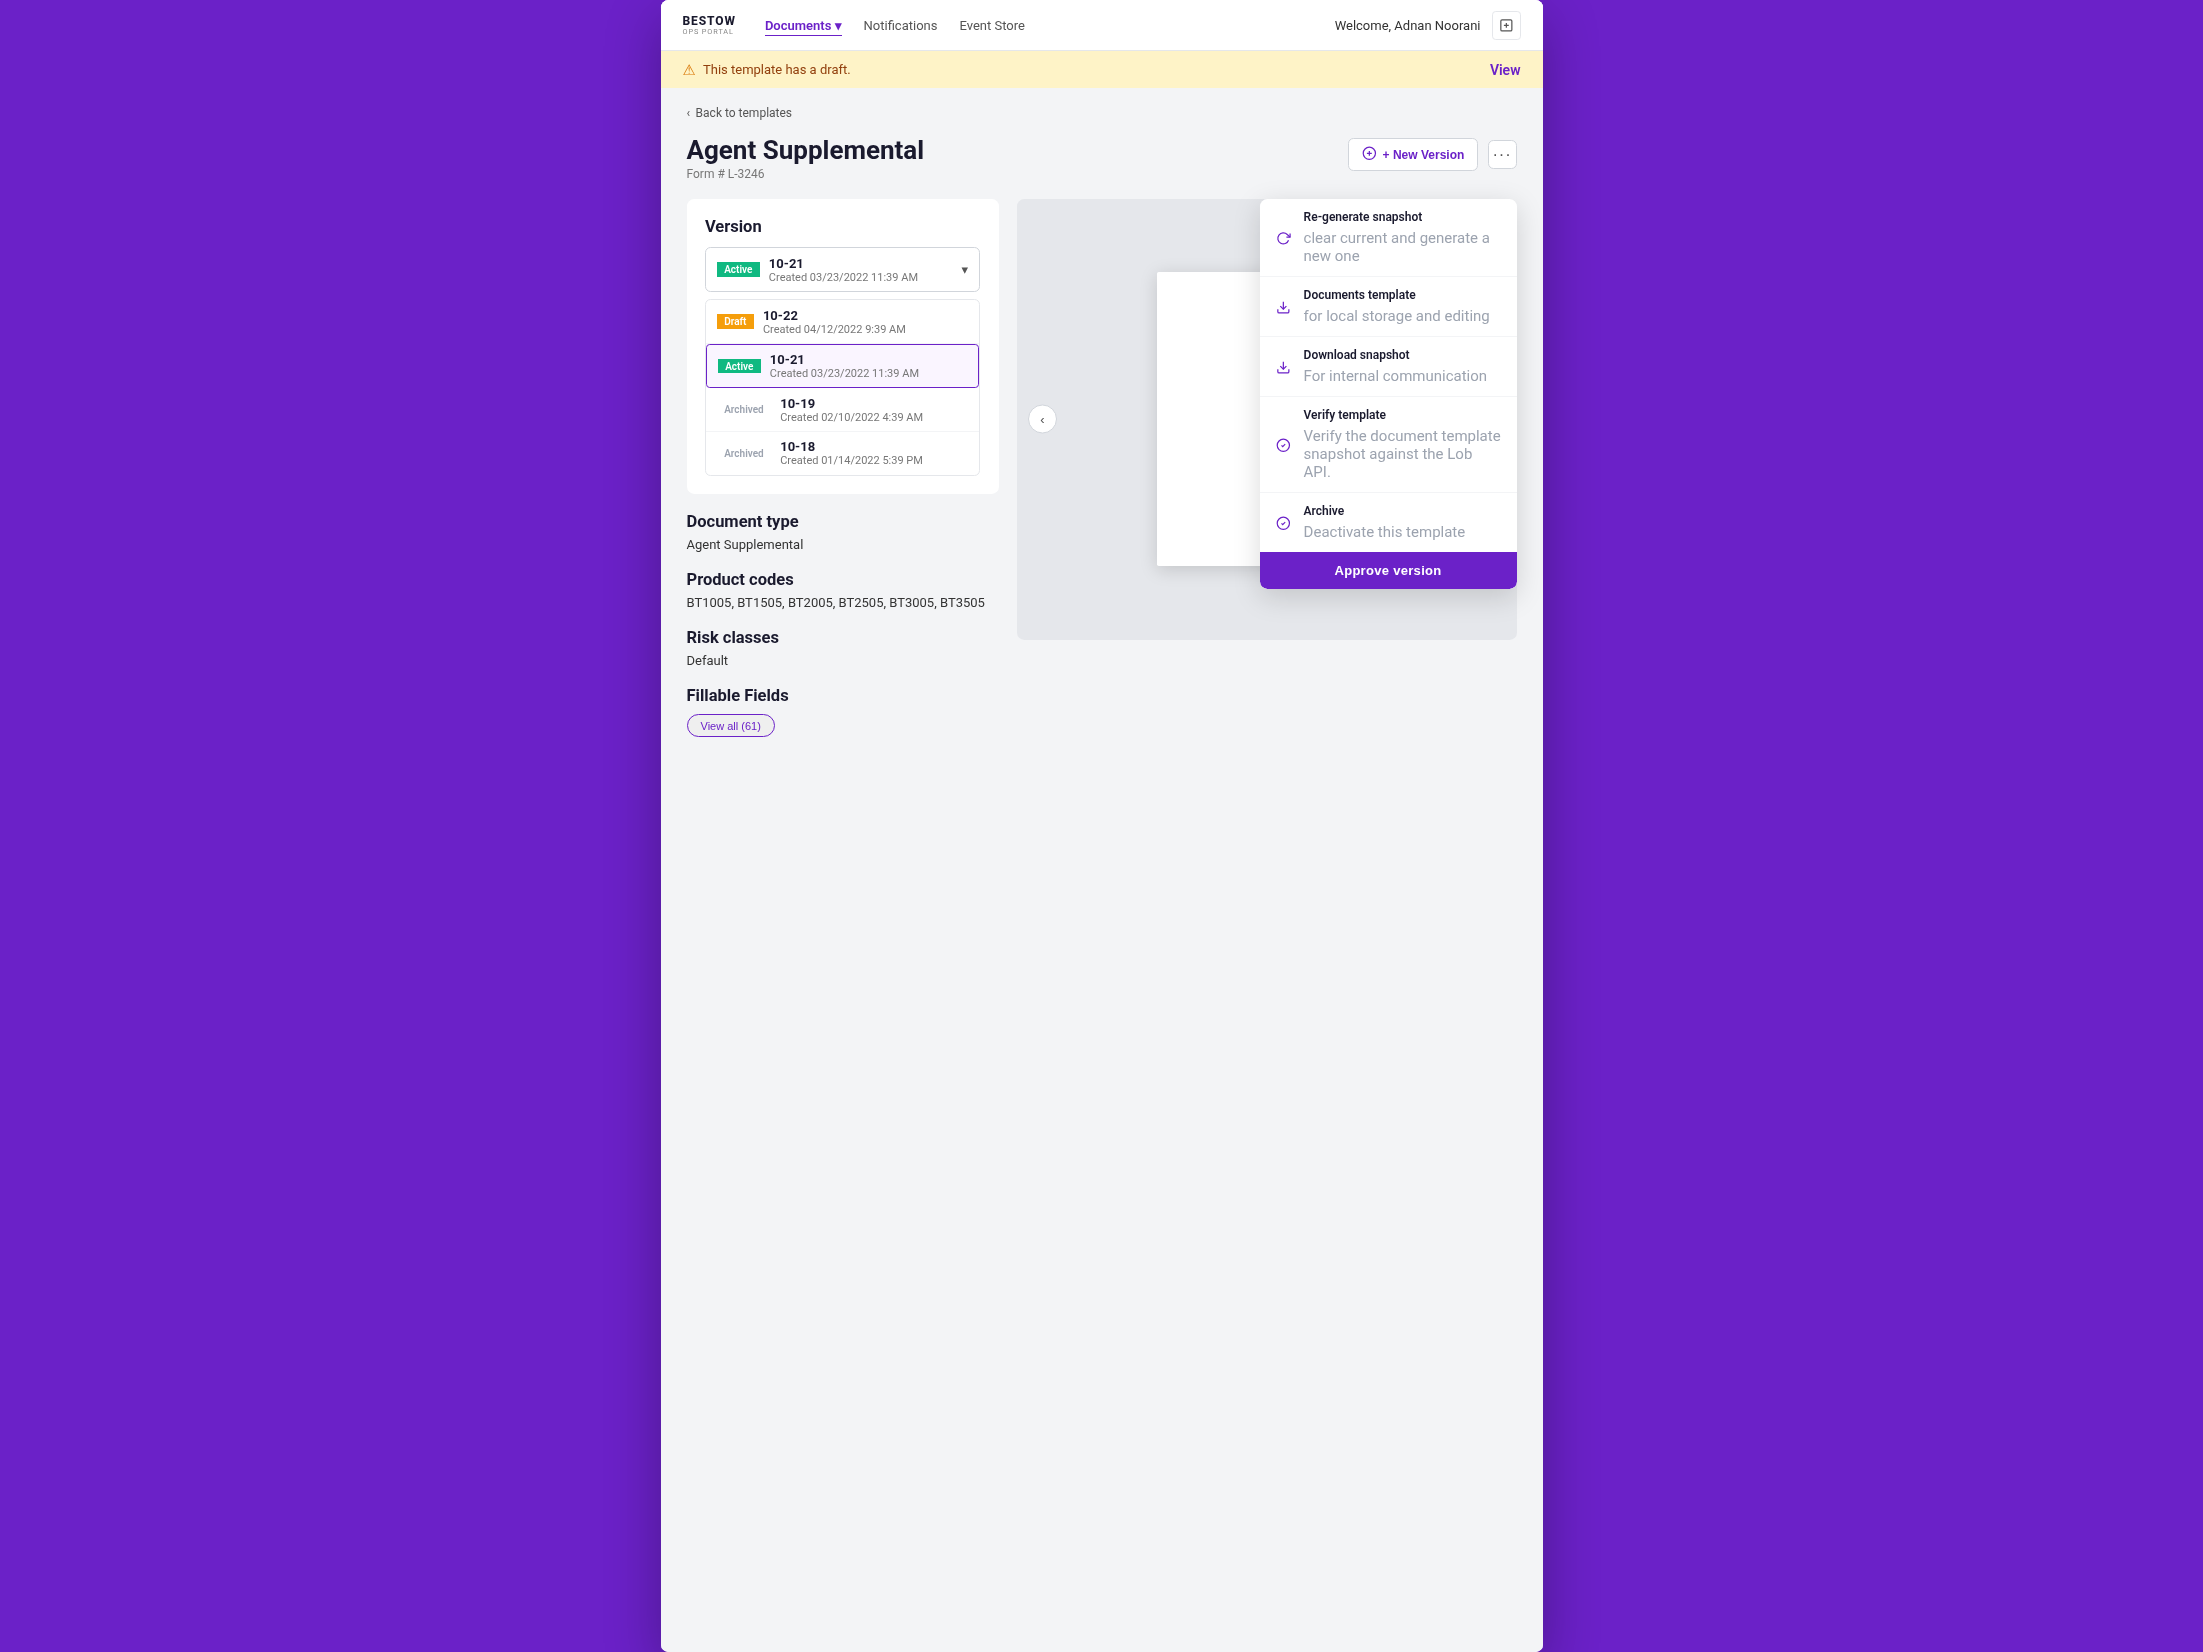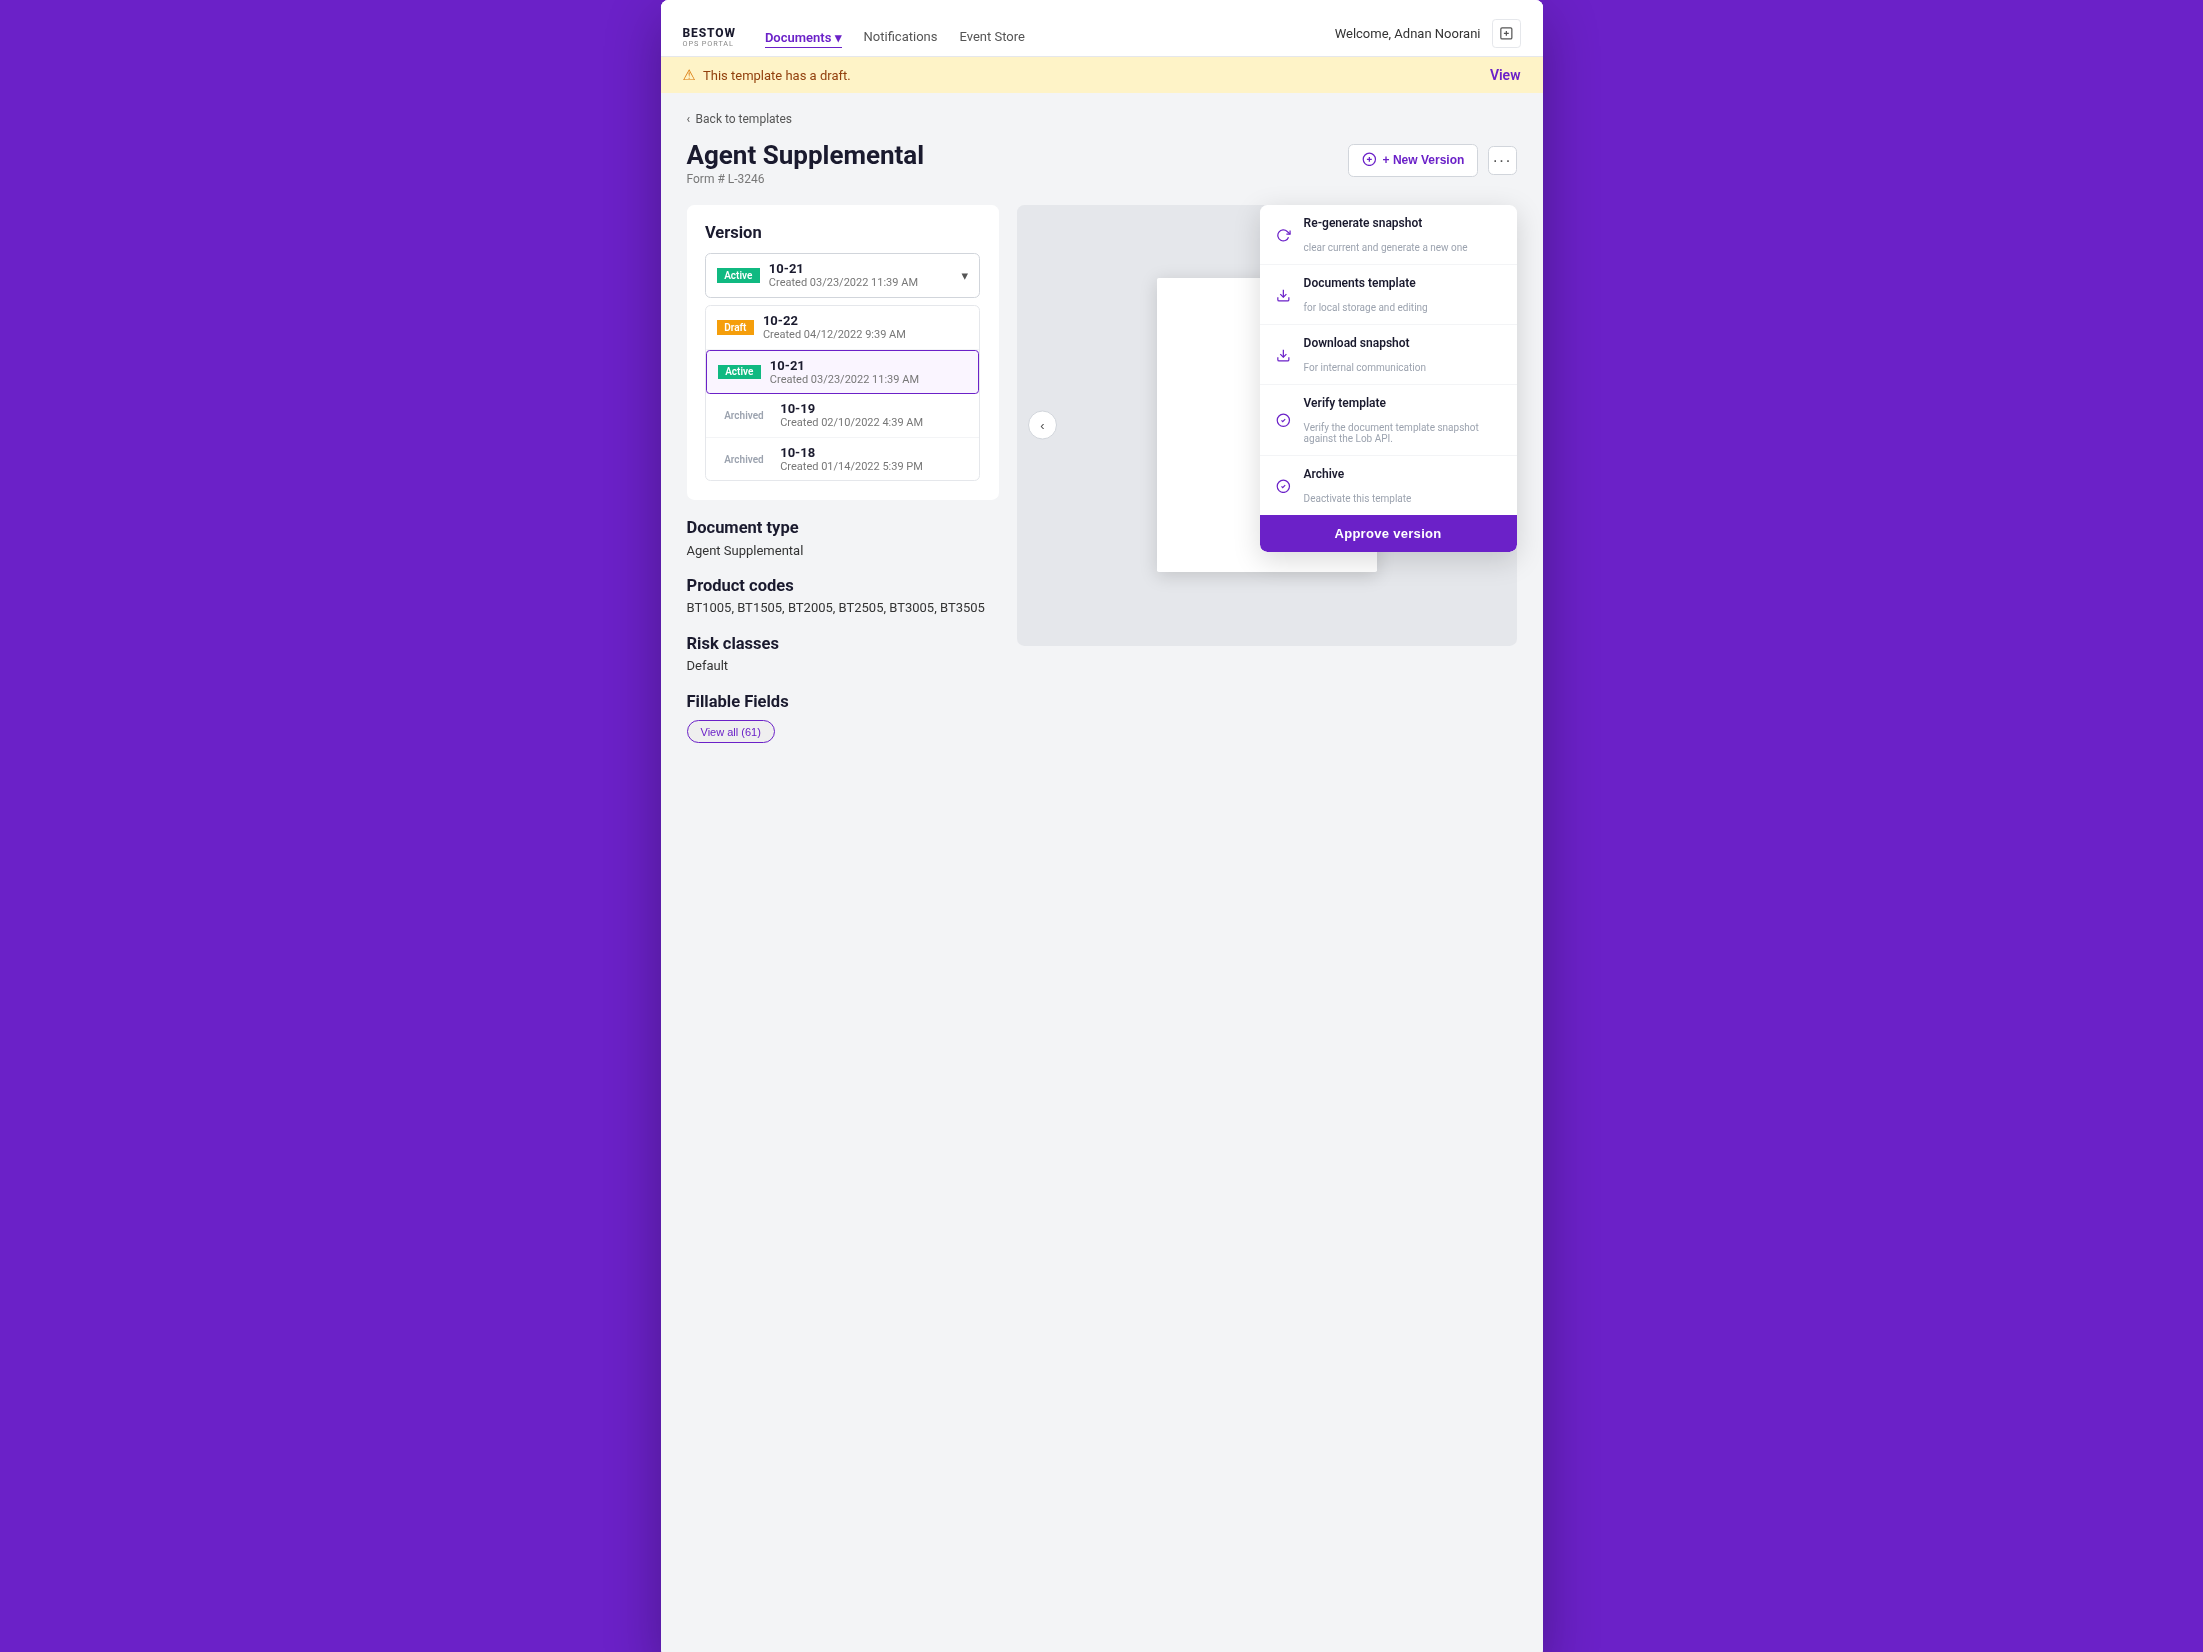--- a/index.html
+++ b/index.html
@@ -14,23 +14,23 @@
     .app-container {
       width: 882px;
       background: #fff;
       border-radius: 7.3px;
       overflow: hidden;
       box-shadow: 0 18.4px 55px rgba(0,0,0,0.3);
     }
     
     .nav {
       display: flex;
-      align-items: flex-end;
+      align-items: center;
       padding: 8px 22px;
-      height: 57px;
+      height: 51px;
       border-bottom: 0.9px solid #e5e7eb;
       background: #fff;
     }
     .logo {
       margin-right: 29px;
     }
     .logo-text {
       font-weight: 800;
       font-size: 12px;
       color: #1a1a2e;
@@ -329,23 +329,23 @@
       flex-shrink: 0;
       margin-top: 1.8px;
     }
     .menu-item-text {}
     .menu-item-title {
       font-size: 12px;
       font-weight: 600;
       color: #1a1a2e;
     }
     .menu-item-desc {
-      font-size: 10px;
+      font-size: 15px;
       color: #9ca3af;
-      margin-top: 12px;
+      margin-top: 5px;
     }
     .btn-approve {
       width: 100%;
       background: #6b21c8;
       color: #fff;
       border: none;
       border-radius: 0 0 7.3px 7.3px;
       padding: 11px;
       font-size: 13px;
       font-weight: 700;

